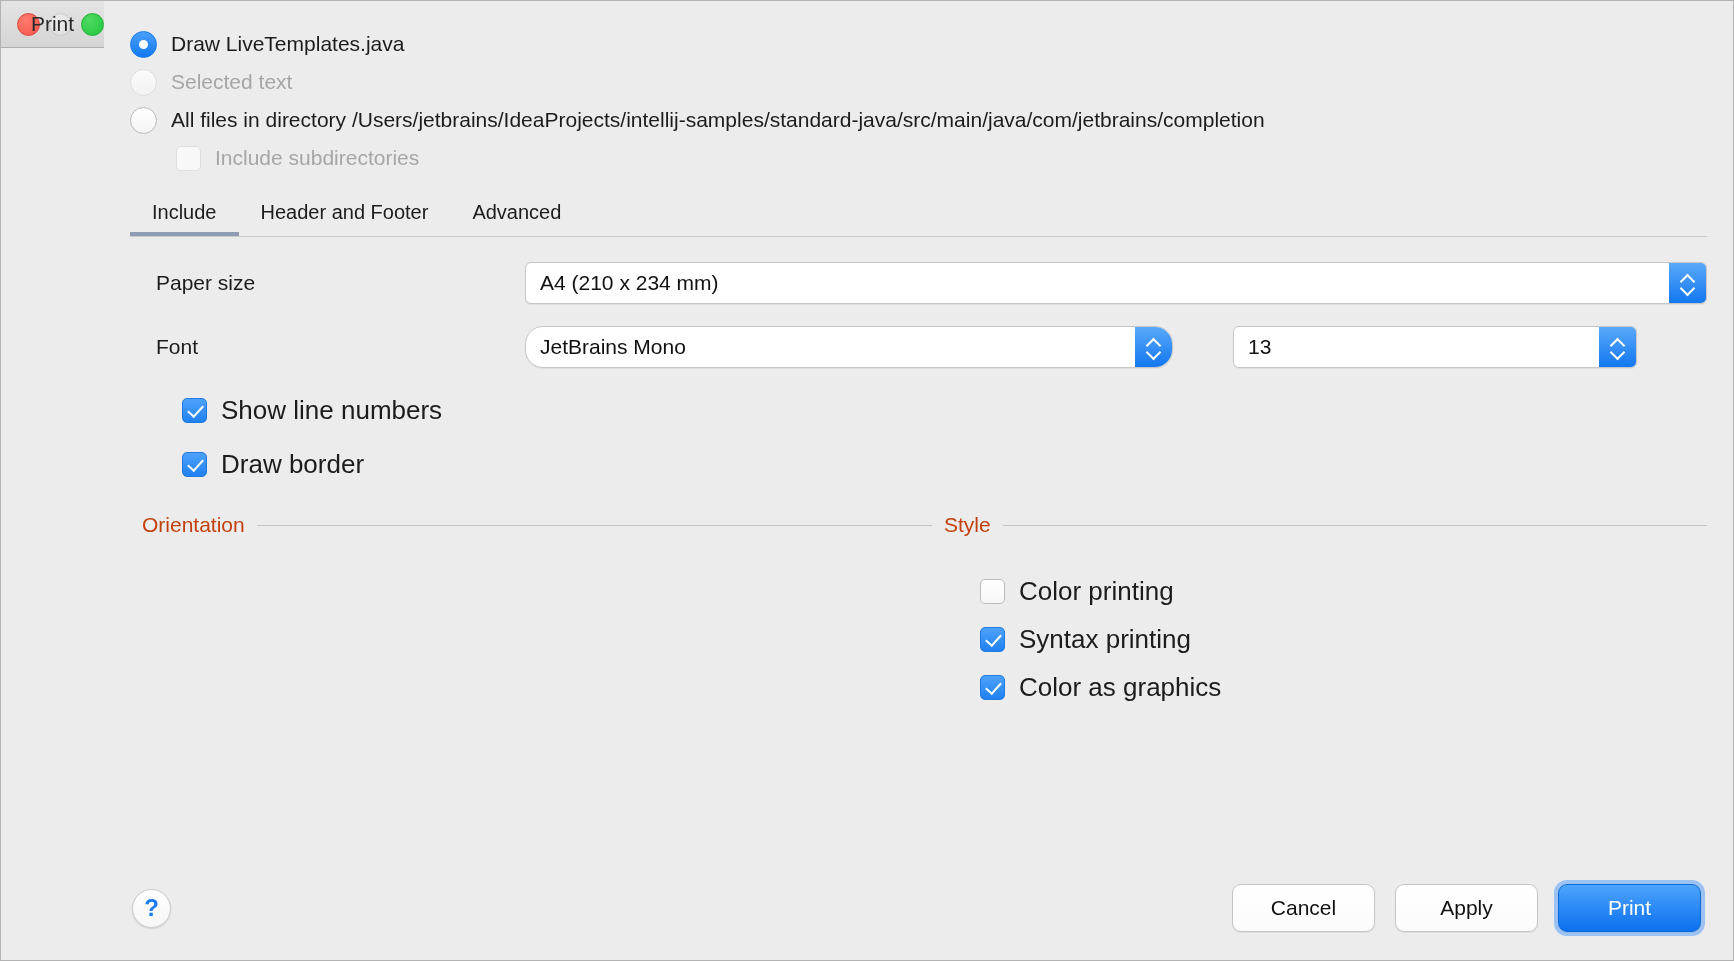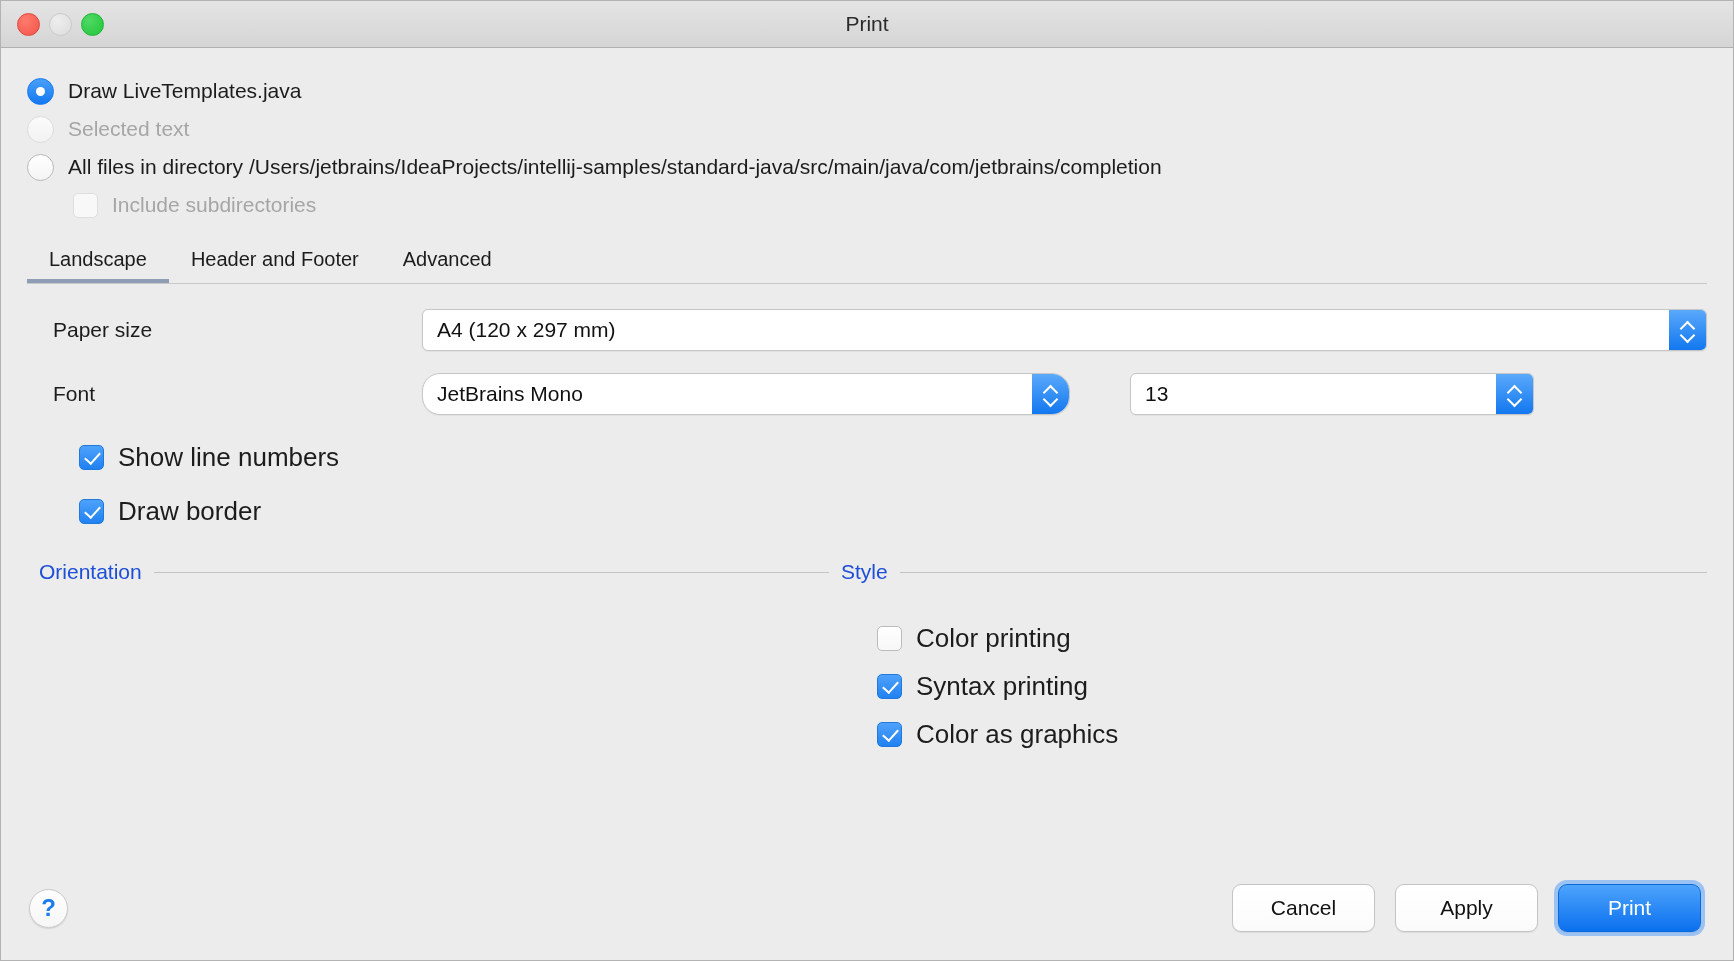--- a/index.html
+++ b/index.html
@@ -14,21 +14,21 @@
   body {
     background: #ececec;
   }
 
   .window {
     position: relative;
     width: 1734px;
     height: 961px;
     background: #ececec;
     display: flex;
-    flex-direction: column;
+    flex-direction: row;
     border: 1px solid #b3b3b3;
   }
 
   
   .titlebar {
     position: relative;
     height: 47px;
     flex: 0 0 47px;
     background: linear-gradient(to bottom, #e4e4e4 0%, #d5d5d5 100%);
     border-bottom: 1px solid #b0b0b0;
@@ -243,21 +243,21 @@
   .section-style { flex: 1 1 auto; }
 
   .section-head {
     display: flex;
     align-items: center;
     gap: 0;
     height: 24px;
   }
   .section-title {
     font-size: 21px;
-    color: #1d4ed8;
+    color: #c2410c;
     padding: 0 12px;
     white-space: nowrap;
   }
   .section-rule {
     flex: 1 1 auto;
     height: 1px;
     background: #c3c3c3;
   }
   .section-rule.short { flex: 0 0 12px; }
 
@@ -376,32 +376,32 @@
         <span class="opt-label">All files in directory /Users/jetbrains/IdeaProjects/intellij-samples/standard-java/src/main/java/com/jetbrains/completion</span>
       </div>
 
       <div class="opt-row indent">
         <span class="checkbox disabled"></span>
         <span class="opt-label disabled">Include subdirectories</span>
       </div>
     </div>
 
     <div class="tabs">
-      <div class="tab active">Landscape</div>
+      <div class="tab active">Include</div>
       <div class="tab">Header and Footer</div>
       <div class="tab">Advanced</div>
     </div>
     <div class="tabs-rule"></div>
 
     <div class="form">
 
       <div class="field-row">
         <div class="field-label">Paper size</div>
         <div class="combo combo-paper">
-          <div class="combo-value">A4    (120 x 297 mm)</div>
+          <div class="combo-value">A4    (210 x 234 mm)</div>
           <div class="stepper">
             <span class="chev up"></span>
             <span class="chev down"></span>
           </div>
         </div>
       </div>
 
       <div class="field-row">
         <div class="field-label">Font</div>
         <div class="combo combo-font">

